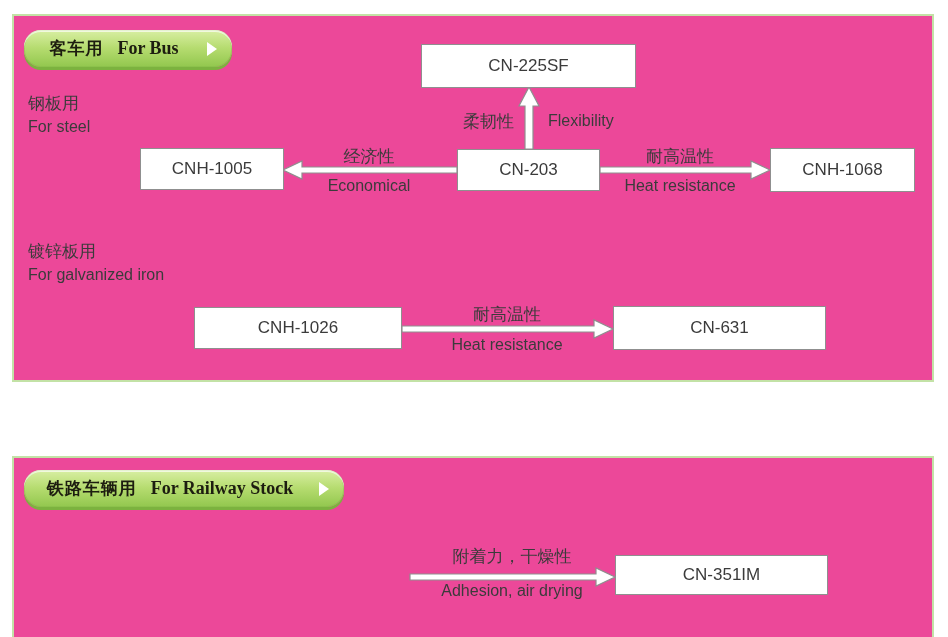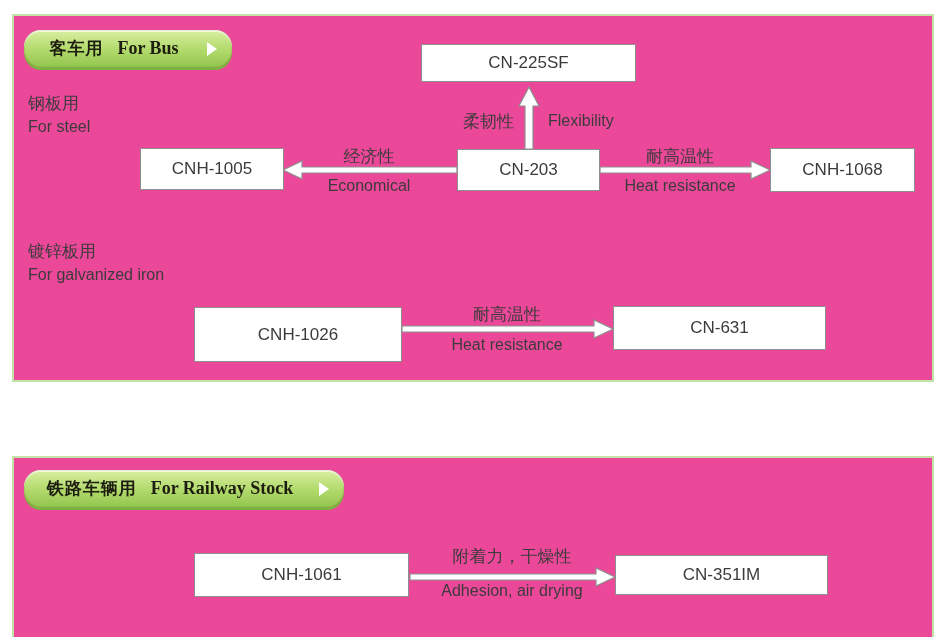--- a/index.html
+++ b/index.html
@@ -79,33 +79,33 @@
       <div class="en">For steel</div>
     </div>
 
     <svg class="arrows" width="918" height="364" viewBox="0 0 918 364">
       <polygon points="511,133 511,90 505,90 515,71 525,90 519,90 519,133"></polygon>
       <polygon points="443,151 288,151 288,145 269,154 288,163 288,157 443,157"></polygon>
       <polygon points="586,151 737,151 737,145 756,154 737,163 737,157 586,157"></polygon>
       <polygon points="388,310 580,310 580,304 599,313 580,322 580,316 388,316"></polygon>
     </svg>
 
-    <div class="node" style="left:407px; top:28px;  width:215px; height:38px;">
+    <div class="node" style="left:407px; top:28px;  width:215px; height:44px;">
       <span>CN-225SF</span>
     </div>
     <div class="node" style="left:126px; top:132px; width:144px; height:42px;">
       <span>CNH-1005</span>
     </div>
     <div class="node" style="left:443px; top:133px; width:143px; height:42px;">
       <span>CN-203</span>
     </div>
     <div class="node" style="left:756px; top:132px; width:145px; height:44px;">
       <span>CNH-1068</span>
     </div>
-    <div class="node" style="left:180px; top:291px; width:208px; height:55px;">
+    <div class="node" style="left:180px; top:291px; width:208px; height:42px;">
       <span>CNH-1026</span>
     </div>
     <div class="node" style="left:599px; top:290px; width:213px; height:44px;">
       <span>CN-631</span>
     </div>
 
     <div class="alabel zh rgt" style="left:388px; top:94px;  width:112px;">柔韧性</div>
     <div class="alabel en" style="left:534px; top:96px;">Flexibility</div>
 
     <div class="alabel zh ctr" style="left:295px; top:129px; width:120px;">经济性</div>
@@ -123,23 +123,20 @@
     <div class="pill-btn" style="left:10px; top:12px; width:320px; height:37px;">
       <span class="zh">铁路车辆用</span>
       <span class="en">For Railway Stock</span>
       <span class="play"></span>
     </div>
 
     <svg class="arrows" width="918" height="168" viewBox="0 0 918 168">
       <polygon points="396,116 582,116 582,110 601,119 582,128 582,122 396,122"></polygon>
     </svg>
 
-    <div class="node" style="left:180px; top:95px; width:215px; height:44px;">
-      <span>CNH-1061</span>
-    </div>
     <div class="node" style="left:601px; top:97px; width:213px; height:40px;">
       <span>CN-351IM</span>
     </div>
 
     <div class="alabel zh ctr" style="left:398px; top:87px; width:200px;">附着力，干燥性</div>
     <div class="alabel en ctr" style="left:398px; top:124px; width:200px;">Adhesion, air drying</div>
   </section>
 
 </div>
 

